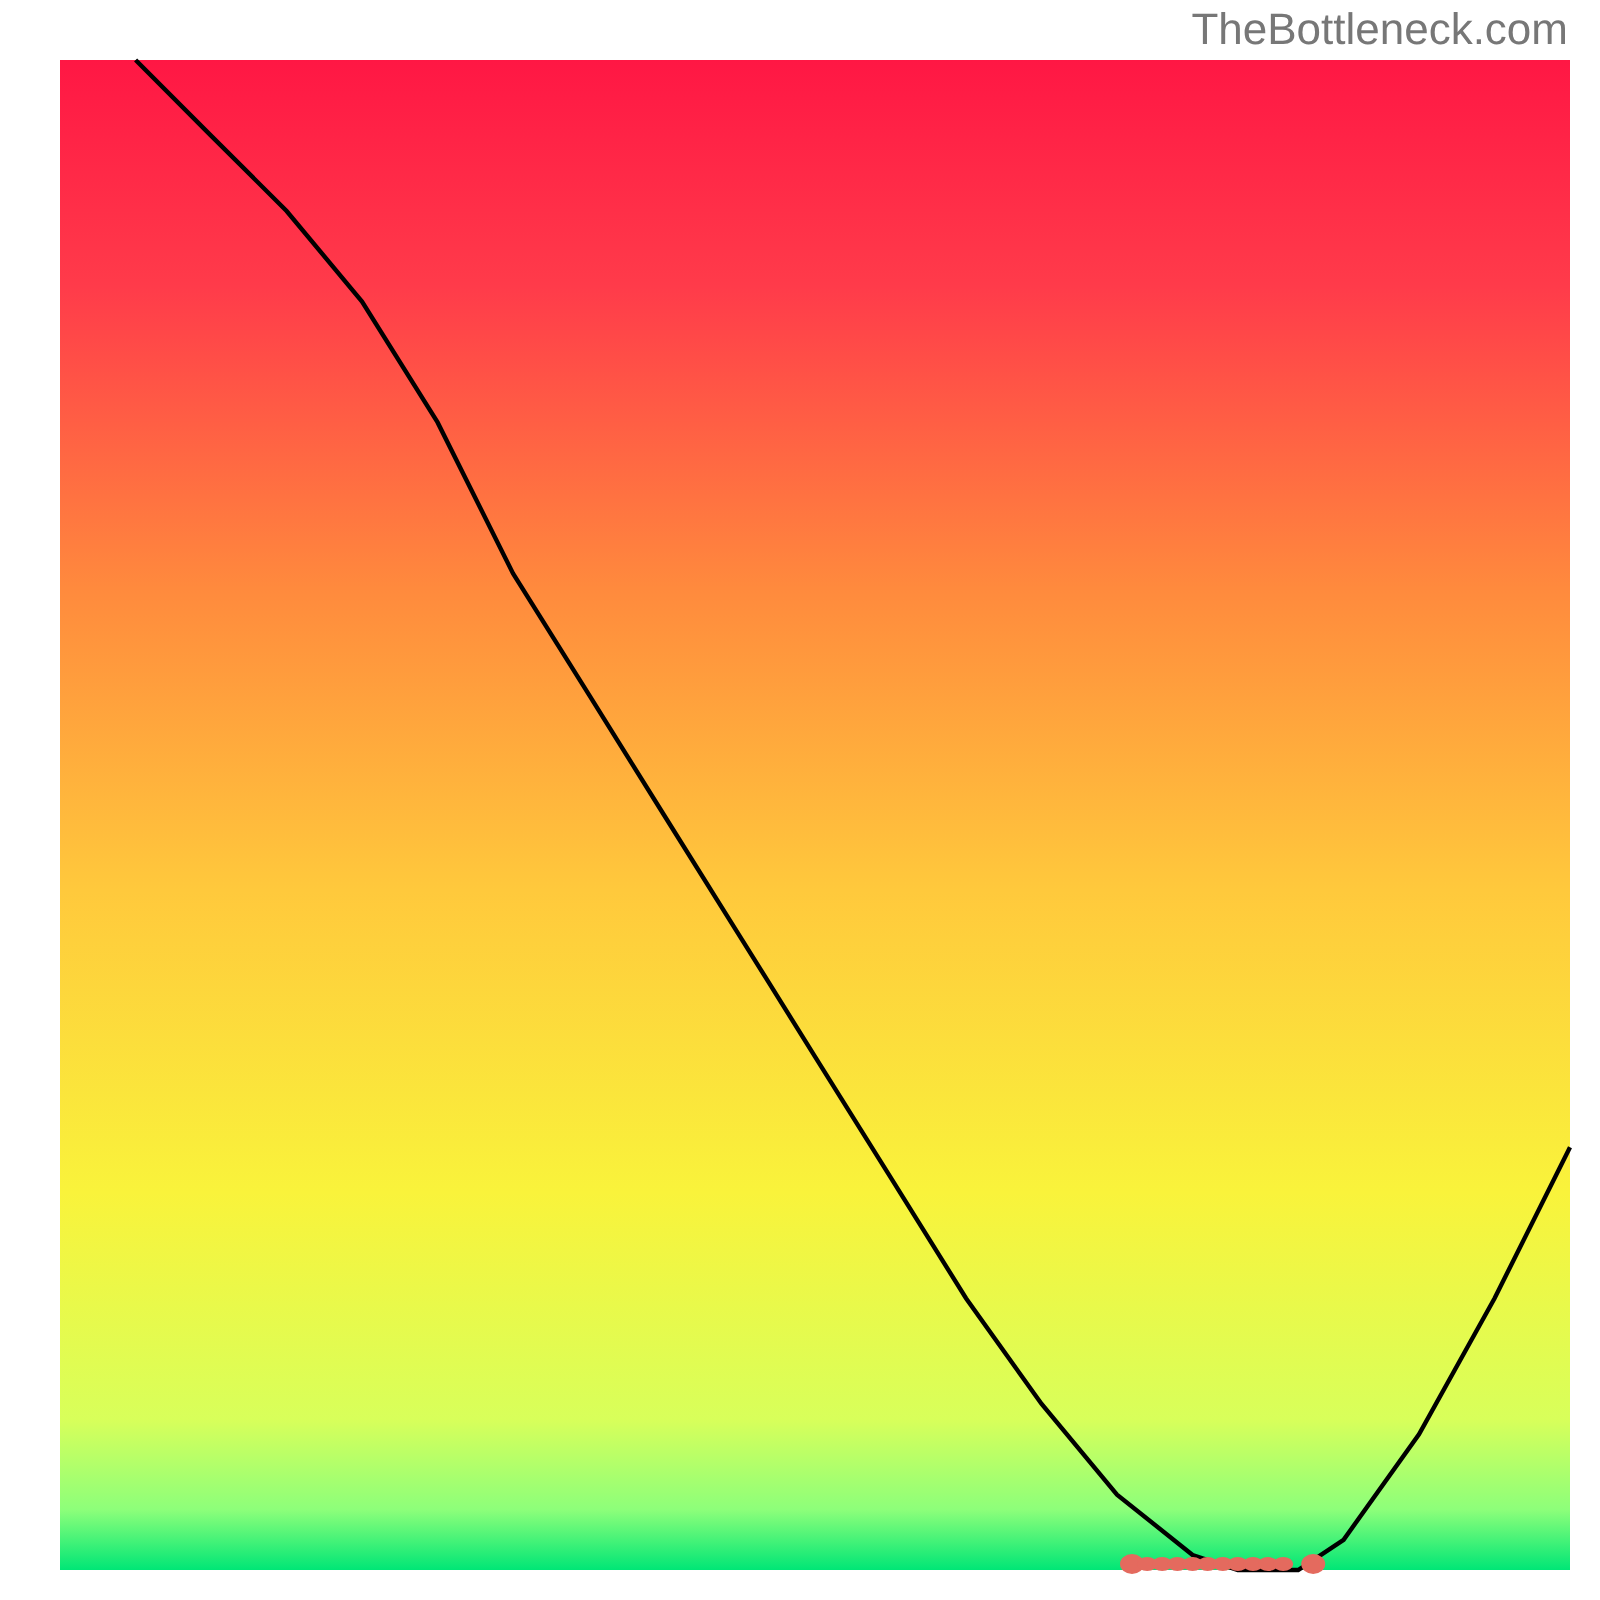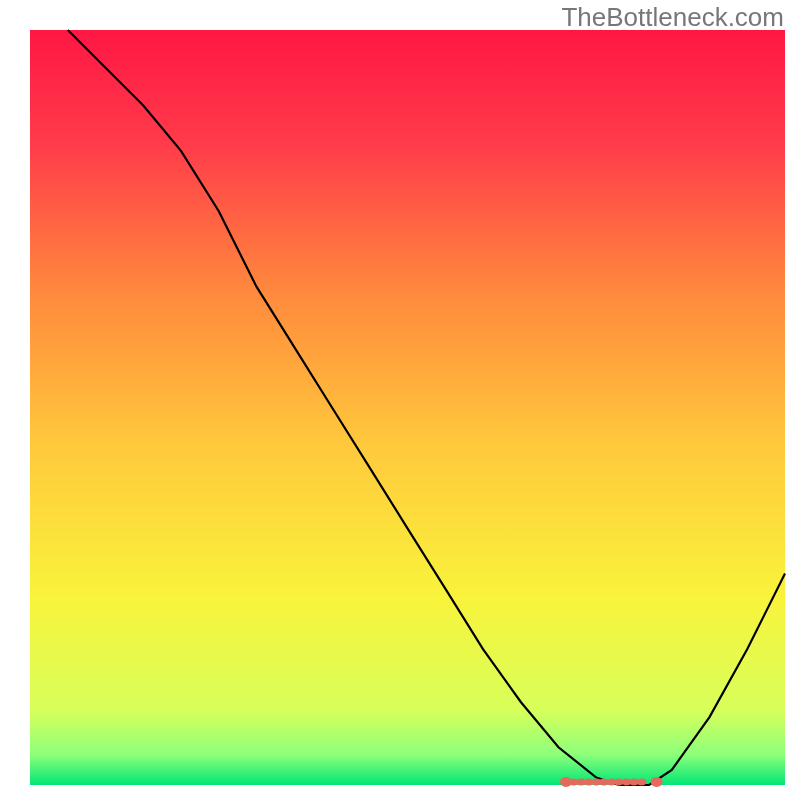--- a/index.html
+++ b/index.html
@@ -12,21 +12,21 @@
   }
   .chart-container {
     position: relative;
     width: 800px;
     height: 800px;
   }
   .watermark {
     position: absolute;
     top: 2px;
     right: 16px;
-    font-size: 26px;
+    font-size: 22px;
     color: #777777;
     font-weight: 500;
     z-index: 10;
   }
   svg.chart {
     position: absolute;
     top: 0;
     left: 0;
   }
 </style>

